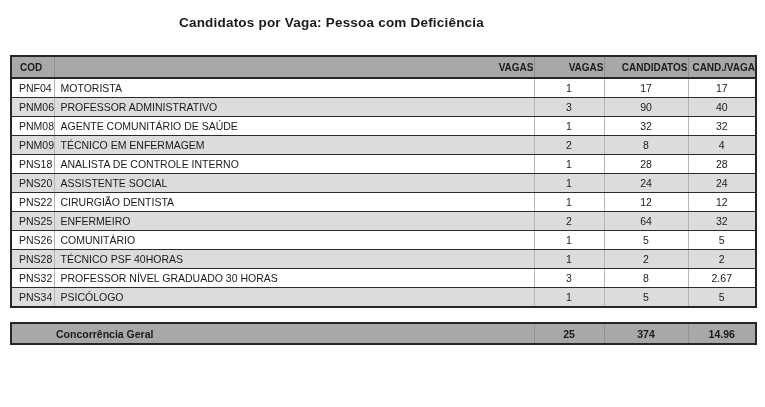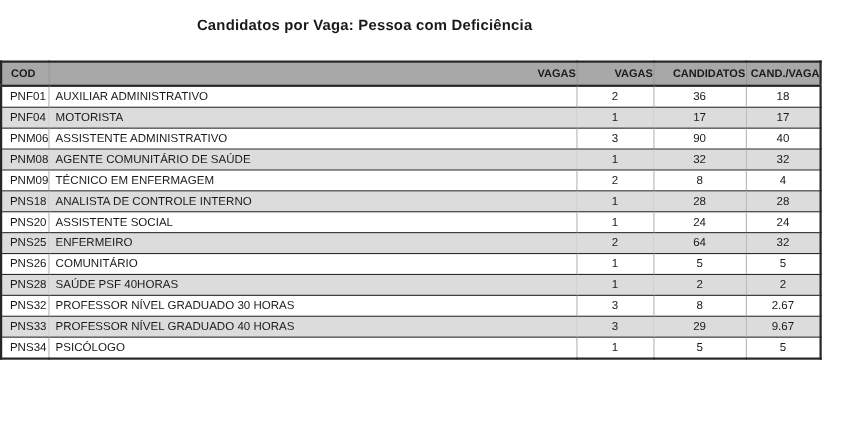--- a/index.html
+++ b/index.html
@@ -21,21 +21,21 @@
     text-align: center;
     font-weight: bold;
     font-size: 13.5px;
     padding-top: 15px;
     letter-spacing: 0.2px;
   }
   table {
     border-collapse: collapse;
     table-layout: fixed;
     width: 745px;
-    margin-left: 0;
+    margin-left: 10px;
   }
   .report-table {
     margin-top: 25px;
     border: 2px solid #262626;
   }
   .report-table th {
     background: #a8a8a8;
     font-size: 10px;
     font-weight: bold;
     height: 20px;
@@ -100,36 +100,29 @@
       <tr>
         <th class="cod-col">COD</th>
         <th>VAGAS</th>
         <th>VAGAS</th>
         <th>CANDIDATOS</th>
         <th>CAND./VAGA</th>
       </tr>
     </thead>
     <tbody>
       <tr>
-        <td class="cod">PNF01</td>
-        <td class="name">AUXILIAR ADMINISTRATIVO</td>
-        <td class="num">2</td>
-        <td class="num">36</td>
-        <td class="num">18</td>
-      </tr>
-      <tr>
         <td class="cod">PNF04</td>
         <td class="name">MOTORISTA</td>
         <td class="num">1</td>
         <td class="num">17</td>
         <td class="num">17</td>
       </tr>
       <tr>
         <td class="cod">PNM06</td>
-        <td class="name">ASSISTENTE ADMINISTRATIVO</td>
+        <td class="name">PROFESSOR ADMINISTRATIVO</td>
         <td class="num">3</td>
         <td class="num">90</td>
         <td class="num">40</td>
       </tr>
       <tr>
         <td class="cod">PNM08</td>
         <td class="name">AGENTE COMUNITÁRIO DE SAÚDE</td>
         <td class="num">1</td>
         <td class="num">32</td>
         <td class="num">32</td>
@@ -149,58 +142,74 @@
         <td class="num">28</td>
       </tr>
       <tr>
         <td class="cod">PNS20</td>
         <td class="name">ASSISTENTE SOCIAL</td>
         <td class="num">1</td>
         <td class="num">24</td>
         <td class="num">24</td>
       </tr>
       <tr>
+        <td class="cod">PNS22</td>
+        <td class="name">CIRURGIÃO DENTISTA</td>
+        <td class="num">1</td>
+        <td class="num">12</td>
+        <td class="num">12</td>
+      </tr>
+      <tr>
         <td class="cod">PNS25</td>
         <td class="name">ENFERMEIRO</td>
         <td class="num">2</td>
         <td class="num">64</td>
         <td class="num">32</td>
       </tr>
       <tr>
         <td class="cod">PNS26</td>
         <td class="name">COMUNITÁRIO</td>
         <td class="num">1</td>
         <td class="num">5</td>
         <td class="num">5</td>
       </tr>
       <tr>
         <td class="cod">PNS28</td>
-        <td class="name">SAÚDE PSF 40HORAS</td>
+        <td class="name">TÉCNICO PSF 40HORAS</td>
         <td class="num">1</td>
         <td class="num">2</td>
         <td class="num">2</td>
       </tr>
       <tr>
         <td class="cod">PNS32</td>
         <td class="name">PROFESSOR NÍVEL GRADUADO 30 HORAS</td>
         <td class="num">3</td>
         <td class="num">8</td>
         <td class="num">2.67</td>
       </tr>
       <tr>
-        <td class="cod">PNS33</td>
-        <td class="name">PROFESSOR NÍVEL GRADUADO 40 HORAS</td>
-        <td class="num">3</td>
-        <td class="num">29</td>
-        <td class="num">9.67</td>
-      </tr>
-      <tr>
         <td class="cod">PNS34</td>
         <td class="name">PSICÓLOGO</td>
         <td class="num">1</td>
         <td class="num">5</td>
         <td class="num">5</td>
       </tr>
     </tbody>
   </table>
 
+  <table class="footer-table">
+    <colgroup>
+      <col style="width:523px">
+        <col style="width:70px">
+        <col style="width:84px">
+        <col style="width:68px">
+    </colgroup>
+    <tbody>
+      <tr>
+        <td class="footer-label">Concorrência Geral</td>
+        <td class="num">25</td>
+        <td class="num">374</td>
+        <td class="num">14.96</td>
+      </tr>
+    </tbody>
+  </table>
 
 </div>
 
 </body></html>

